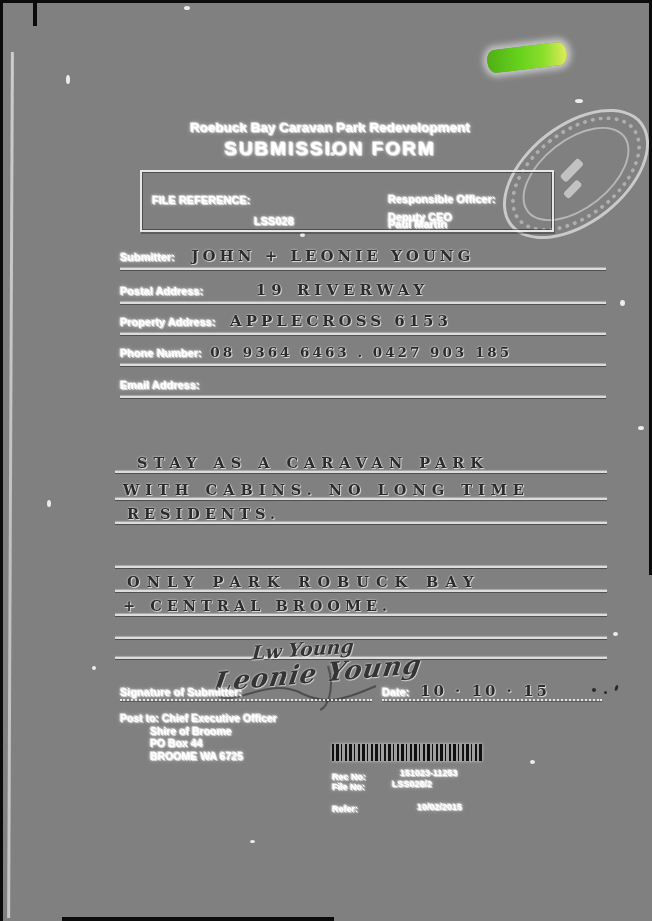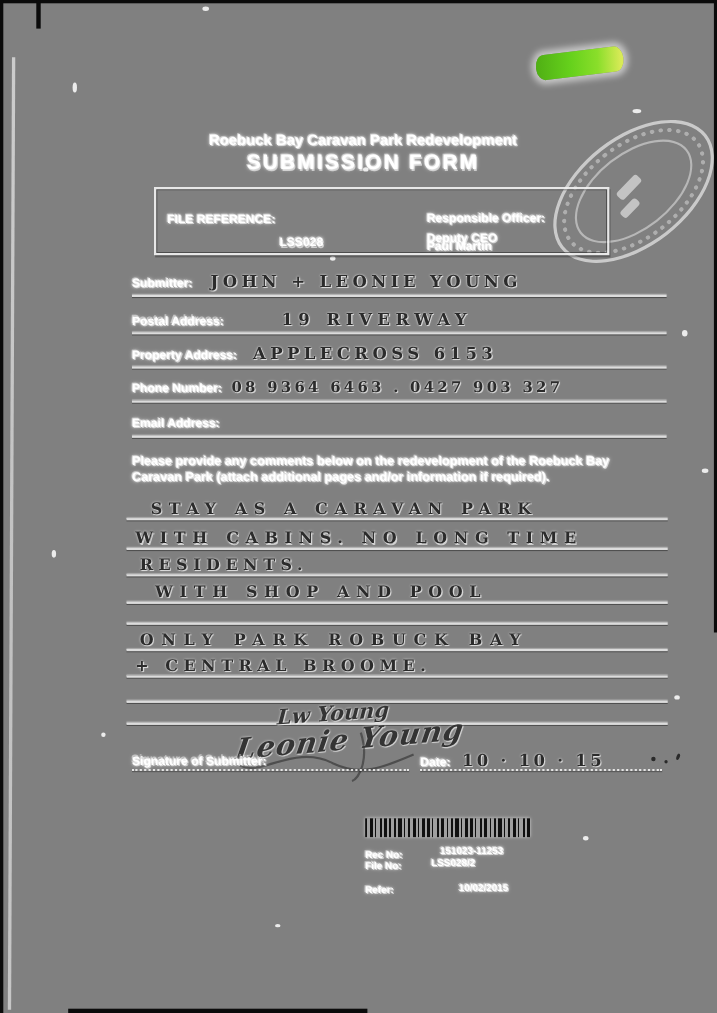--- a/index.html
+++ b/index.html
@@ -126,45 +126,40 @@
     <span class="hw" style="font-size:15px;margin-left:48px;letter-spacing:5px;">19 RIVERWAY</span>
     <div class="rule" style="bottom:-2px;"></div>
   </div>
   <div class="field" style="top:312px;">
     <span class="halo print">Property Address:</span>
     <span class="hw" style="font-size:15px;margin-left:10px;">APPLECROSS 6153</span>
     <div class="rule" style="bottom:-2px;"></div>
   </div>
   <div class="field" style="top:343px;">
     <span class="halo print">Phone Number:</span>
-    <span class="hw" style="font-size:13.5px;margin-left:4px;letter-spacing:3px;">08 9364 6463 . 0427 903 327</span>
+    <span class="hw" style="font-size:13.5px;margin-left:4px;letter-spacing:3px;">08 9364 6463 . 0427 903 185</span>
     <div class="rule" style="bottom:-2px;"></div>
   </div>
   <div class="field" style="top:375px;">
     <span class="halo print">Email Address:</span>
     <span class="hw" style="font-size:13px;"></span>
     <div class="rule" style="bottom:-2px;"></div>
   </div>
 
-  <div class="abs halo print" style="left:120px;top:414px;width:436px;font-size:11.5px;line-height:13.5px;">Please provide any comments below on the redevelopment of the Roebuck Bay Caravan Park (attach additional pages and/or information if required).</div>
 
   <div class="cline" style="top:452px;">
     <span class="hw" style="left:22px;letter-spacing:6px;">STAY AS A CARAVAN PARK</span>
     <div class="rule"></div>
   </div>
   <div class="cline" style="top:479px;">
     <span class="hw" style="left:8px;letter-spacing:6px;">WITH CABINS. NO LONG TIME</span>
     <div class="rule"></div>
   </div>
   <div class="cline" style="top:503px;">
     <span class="hw" style="left:12px;letter-spacing:5px;">RESIDENTS.</span>
-    <div class="rule"></div>
-  </div>
-  <div class="cline" style="top:528px;">
-    <span class="hw" style="left:26px;letter-spacing:6px;">WITH SHOP AND POOL</span>
     <div class="rule"></div>
   </div>
   <div class="cline" style="top:547px;">
     <span class="hw"></span>
     <div class="rule"></div>
   </div>
   <div class="cline" style="top:571px;">
     <span class="hw" style="left:12px;letter-spacing:7px;">ONLY PARK ROBUCK BAY</span>
     <div class="rule"></div>
   </div>
@@ -191,20 +186,26 @@
   <div class="abs" style="left:120px;top:682px;width:252px;height:19px;">
     <span class="halo print" style="font-size:11px;">Signature of Submitter:</span>
     <div class="rule dotted"></div>
   </div>
   <div class="abs" style="left:382px;top:682px;width:220px;height:19px;">
     <span class="halo print" style="font-size:11px;">Date:</span>
     <span class="hw" style="font-size:15px;margin-left:6px;letter-spacing:3px;">10 · 10 · 15</span>
     <div class="rule dotted"></div>
   </div>
 
+  <div class="abs blurry" style="left:120px;top:712px;font-size:10.5px;line-height:12.5px;">
+    <div class="halo print">Post to: Chief Executive Officer</div>
+    <div class="halo print" style="padding-left:30px;">Shire of Broome</div>
+    <div class="halo print" style="padding-left:30px;">PO Box 44</div>
+    <div class="halo print" style="padding-left:30px;">BROOME WA 6725</div>
+  </div>
 
   <div class="barcode"></div>
   <div class="abs blurry" style="left:332px;top:768px;width:160px;font-size:9px;">
     <span class="abs halo print" style="left:0;top:4px;text-align:right;">Rec No:</span>
     <span class="abs halo print" style="left:68px;top:0;">151023-11253</span>
     <span class="abs halo print" style="left:0;top:14px;">File No:</span>
     <span class="abs halo print" style="left:60px;top:11px;">LSS028/2</span>
     <span class="abs halo print" style="left:0;top:36px;">Refer:</span>
     <span class="abs halo print" style="left:85px;top:34px;">10/02/2015</span>
   </div>

